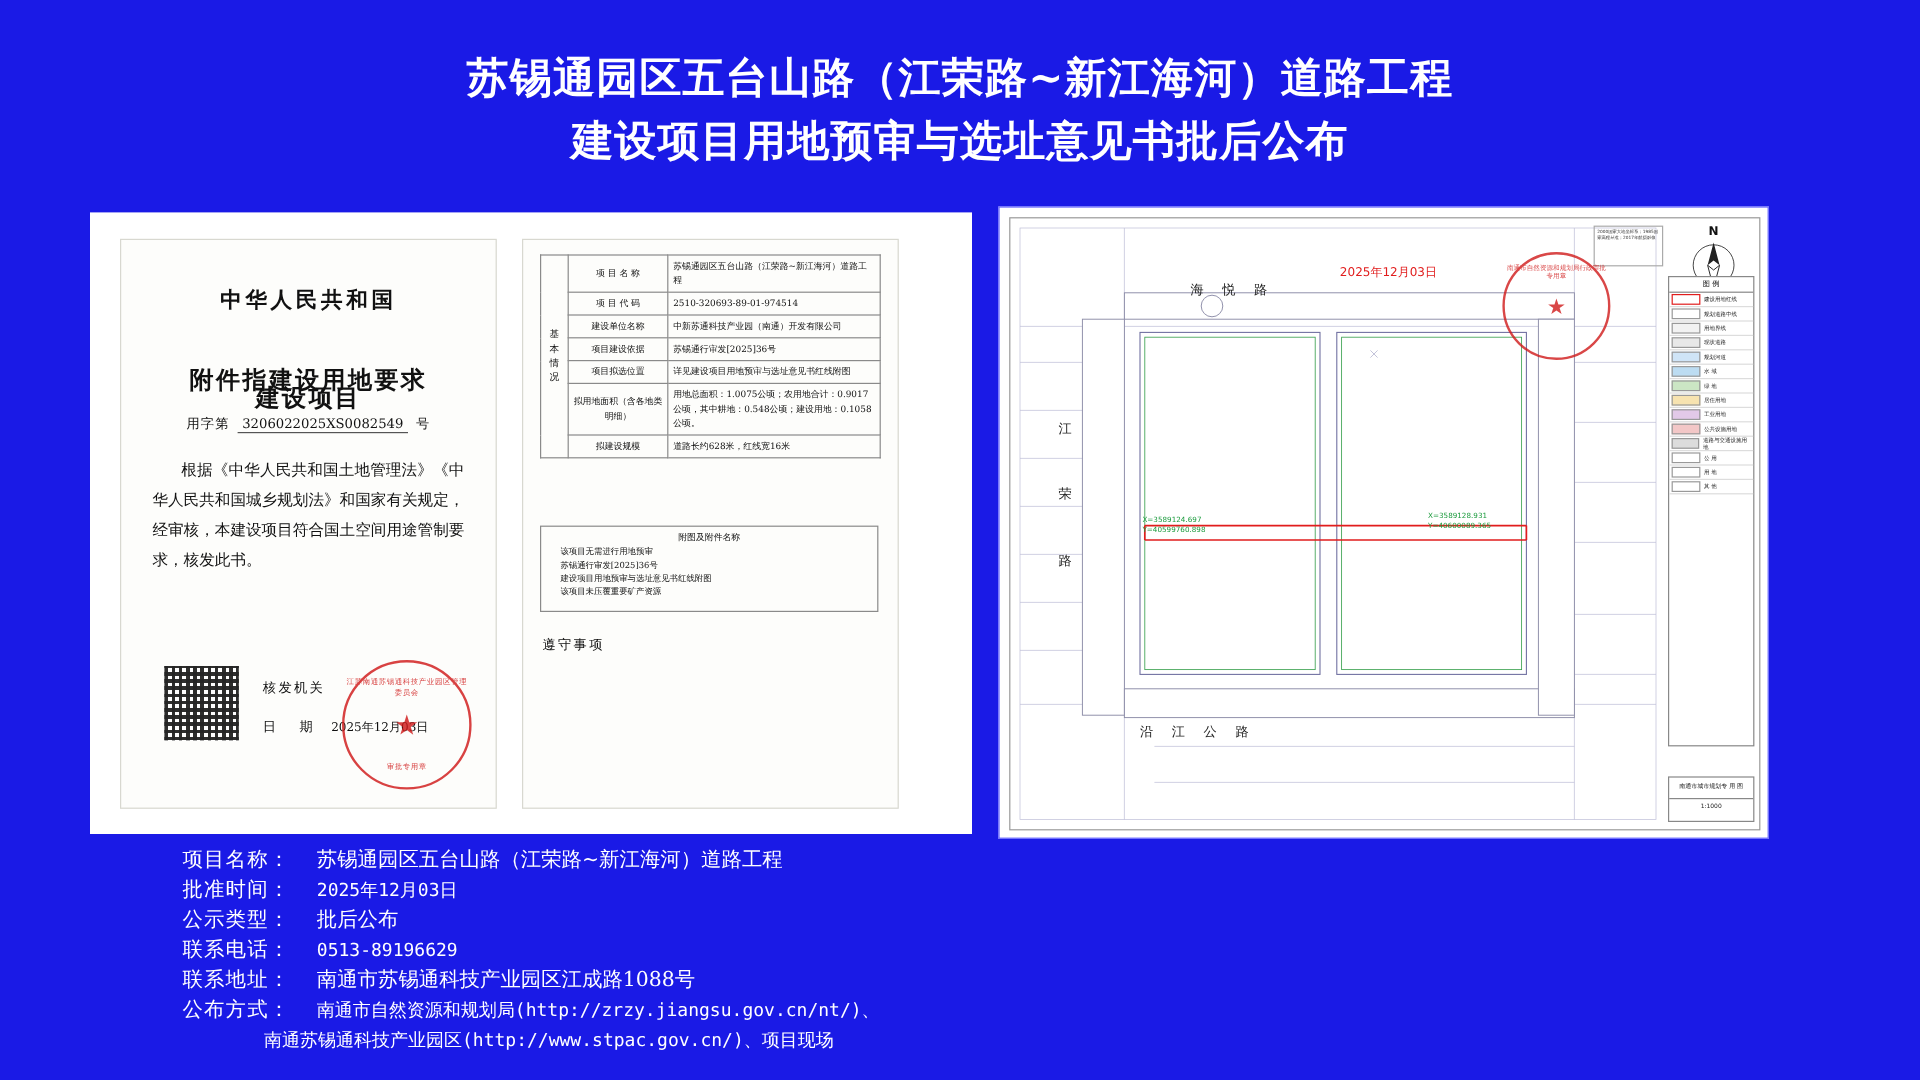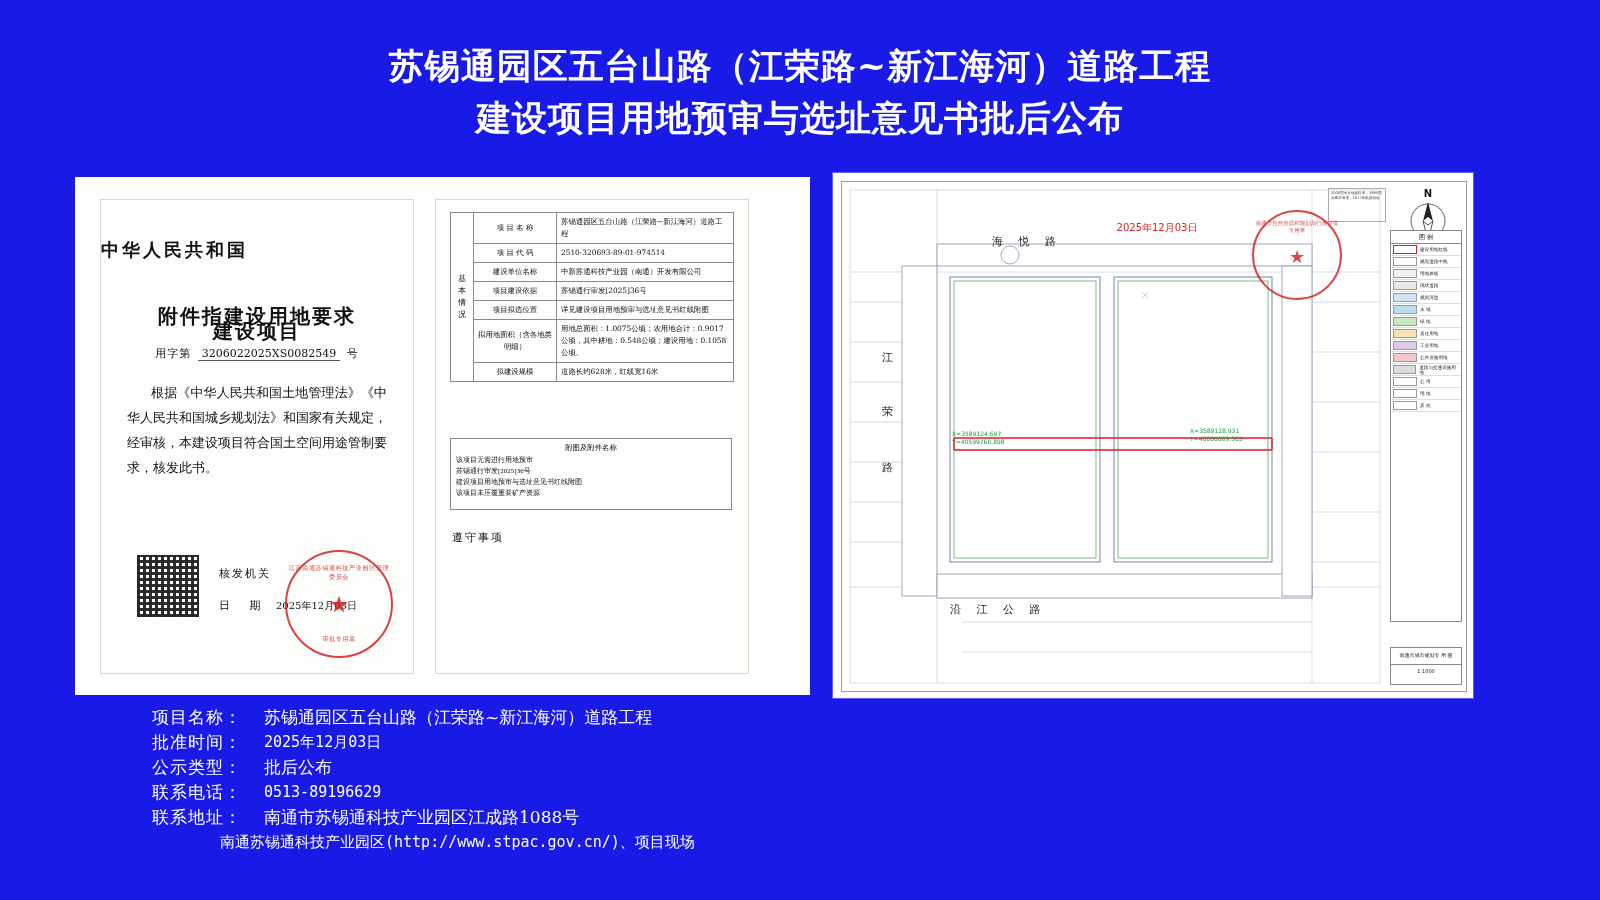--- a/index.html
+++ b/index.html
@@ -25,21 +25,21 @@
     position:absolute;left:75px;top:177px;width:735px;height:518px;
     background:#ffffff;
   }
   
   .cert1{
     position:absolute;left:25px;top:22px;width:312px;height:473px;
     background:#fdfdfb;border:1px solid #d8d8d0;
     font-family:"DejaVu Serif","Liberation Serif",serif;
     color:#111;
   }
-  .c1-line1{position:absolute;top:38px;left:0;width:100%;font-size:18px;letter-spacing:3px;font-weight:bold;}
+  .c1-line1{position:absolute;top:38px;left:0;width:100%;text-align:center;font-size:18px;letter-spacing:3px;font-weight:bold;}
   .c1-line2{position:absolute;top:72px;left:0;width:100%;text-align:center;font-size:20px;letter-spacing:2px;font-weight:bold;margin-top:46px;}
   .c1-line3{position:absolute;top:103px;left:0;width:100%;text-align:center;font-size:20px;letter-spacing:2px;font-weight:bold;}
   .c1-numrow{position:absolute;top:146px;left:0;width:100%;text-align:center;font-size:11px;}
   .c1-numrow .lbl{letter-spacing:1px;}
   .c1-numrow .val{border-bottom:1px solid #555;padding:0 4px;margin:0 3px;}
   .c1-body{
     position:absolute;top:180px;left:26px;width:260px;
     font-size:13px;line-height:25px;text-align:justify;
   }
   .c1-body .indent{display:inline-block;width:24px;}
@@ -77,21 +77,21 @@
   table.info{
     position:absolute;left:14px;top:12px;width:284px;
     border-collapse:collapse;font-size:7.4px;
   }
   table.info td{border:1px solid #8a8a8a;padding:3px 4px;vertical-align:middle;line-height:12px;}
   td.sidecat{width:14px;text-align:center;font-size:8px;letter-spacing:0;line-height:13px;}
   td.key{width:74px;text-align:center;}
   td.val{text-align:left;}
   .attach-box{
     position:absolute;left:14px;top:238px;width:282px;height:72px;
-    border:1px solid #8a8a8a;font-size:7px;line-height:11px;padding:3px 5px;box-sizing:border-box;font-family:Liberation Serif, serif;
+    border:1px solid #8a8a8a;font-size:7px;line-height:11px;padding:3px 16px;box-sizing:border-box;
   }
   .attach-title{text-align:center;font-size:7.4px;margin-bottom:2px;}
   .rules-title{position:absolute;left:16px;top:330px;font-size:11px;letter-spacing:2px;}
   .rules{position:absolute;left:16px;top:352px;width:282px;font-size:7.2px;line-height:12.5px;text-align:justify;}
   .rules p{margin:0 0 3px 0;}
 
   
   .map-panel{
     position:absolute;left:832px;top:172px;width:640px;height:525px;
     background:#ffffff;border:1px solid #5c5cff;
@@ -379,14 +379,18 @@
     <span class="info-value">批后公布</span>
   </div>
   <div class="info-row">
     <span class="info-label">联系电话：</span>
     <span class="info-value mono">0513-89196629</span>
   </div>
   <div class="info-row">
     <span class="info-label">联系地址：</span>
     <span class="info-value">南通市苏锡通科技产业园区江成路1088号</span>
   </div>
+  <div class="info-row">
+    <span class="info-label">公布方式：</span>
+    <span class="info-value mono">南通市自然资源和规划局(http://zrzy.jiangsu.gov.cn/nt/)、</span>
+  </div>
   <div class="info-cont mono">南通苏锡通科技产业园区(http://www.stpac.gov.cn/)、项目现场</div>
 </div>
 
 </body></html>

